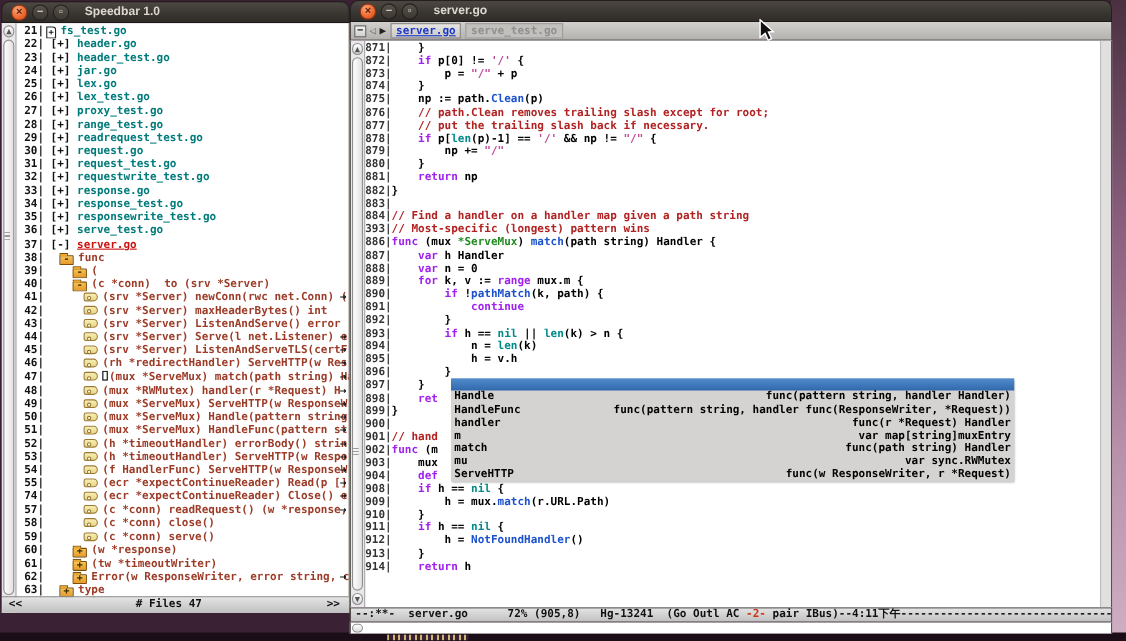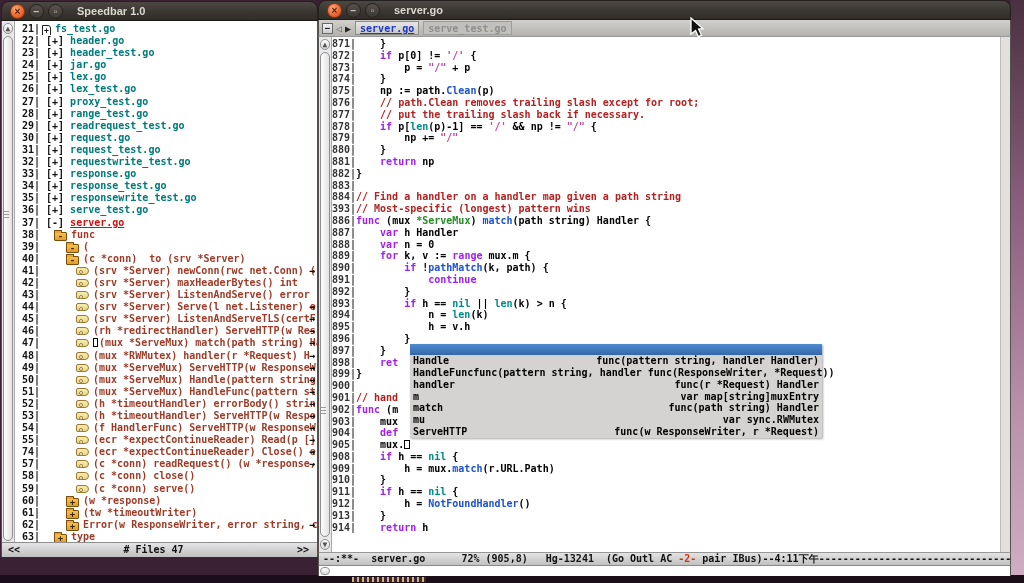--- a/index.html
+++ b/index.html
@@ -85,21 +85,21 @@
   #ed-body { top:37px; height:515px; overflow:hidden; }
   #ed-rightstrip { position:absolute; right:0; top:0; bottom:0; width:10px; background:#e2e0de; border-left:1px solid #bdbbb9; }
   #code-rows { position:absolute; left:13px; top:1px; right:10px; bottom:0; overflow:hidden; }
   .cline { height:11.8px; line-height:11.8px; font-size:10px; font-weight:bold; white-space:pre; overflow:hidden; }
   .cline .lnum { display:inline-block; width:24px; color:#333; }
   .tk-d { color:#000; } .tk-k { color:#a020f0; } .tk-s { color:#c0489a; }
   .tk-c { color:#b22222; } .tk-f { color:#1d52cc; } .tk-t { color:#228b22; } .tk-b { color:#008b8b; }
   .ccur { display:inline-block; width:6px; height:9px; border:1px solid #000; vertical-align:-1px; }
 
   
-  #popup { position:absolute; left:92px; top:343.5px; width:412px; height:94.4px;
+  #popup { position:absolute; left:92px; top:343.5px; width:512px; height:94.4px;
     background:#d4d3d1; box-shadow:1px 1px 2px rgba(0,0,0,.35); font-size:10px; font-weight:bold; z-index:5; }
   .pop-sel { height:11.8px; background:linear-gradient(#4f8ccd,#3268ab); }
   .pop-row { height:11.8px; line-height:11.8px; display:flex; justify-content:space-between;
     padding:0 3px; color:#000; white-space:pre; }
 
   
   #modeline { position:absolute; left:0; right:0; top:552px; height:14px;
     background:linear-gradient(#e3e3e3,#c1c1c1); border-top:1px solid #979797; border-bottom:1px solid #8a8a8a;
     font:bold 10px/12px "DejaVu Sans Mono",monospace; color:#111; white-space:pre; overflow:hidden; padding-left:4px;
     border-left:1px solid #55504b; border-right:1px solid #55504b; }
@@ -246,21 +246,20 @@
         <div class="cline"><span class="lnum">895|</span><span class="tk-d">            h = v.h</span></div>
         <div class="cline"><span class="lnum">896|</span><span class="tk-d">        }</span></div>
         <div class="cline"><span class="lnum">897|</span><span class="tk-d">    }</span></div>
         <div class="cline"><span class="lnum">898|</span><span class="tk-d">    </span><span class="tk-k">ret</span></div>
         <div class="cline"><span class="lnum">899|</span><span class="tk-d">}</span></div>
         <div class="cline"><span class="lnum">900|</span></div>
         <div class="cline"><span class="lnum">901|</span><span class="tk-c">// hand</span></div>
         <div class="cline"><span class="lnum">902|</span><span class="tk-k">func</span><span class="tk-d"> (m</span></div>
         <div class="cline"><span class="lnum">903|</span><span class="tk-d">    mux</span></div>
         <div class="cline"><span class="lnum">904|</span><span class="tk-d">    </span><span class="tk-k">def</span></div>
-        <div class="cline"><span class="lnum">905|</span><span class="tk-d">    mux.</span><span class="ccur"></span></div>
         <div class="cline"><span class="lnum">908|</span><span class="tk-d">    </span><span class="tk-k">if</span><span class="tk-d"> h == </span><span class="tk-b">nil</span><span class="tk-d"> {</span></div>
         <div class="cline"><span class="lnum">909|</span><span class="tk-d">        h = mux.</span><span class="tk-f">match</span><span class="tk-d">(r.URL.Path)</span></div>
         <div class="cline"><span class="lnum">910|</span><span class="tk-d">    }</span></div>
         <div class="cline"><span class="lnum">911|</span><span class="tk-d">    </span><span class="tk-k">if</span><span class="tk-d"> h == </span><span class="tk-b">nil</span><span class="tk-d"> {</span></div>
         <div class="cline"><span class="lnum">912|</span><span class="tk-d">        h = </span><span class="tk-f">NotFoundHandler</span><span class="tk-d">()</span></div>
         <div class="cline"><span class="lnum">913|</span><span class="tk-d">    }</span></div>
         <div class="cline"><span class="lnum">914|</span><span class="tk-d">    </span><span class="tk-k">return</span><span class="tk-d"> h</span></div>
       </div>
   </div>
 

